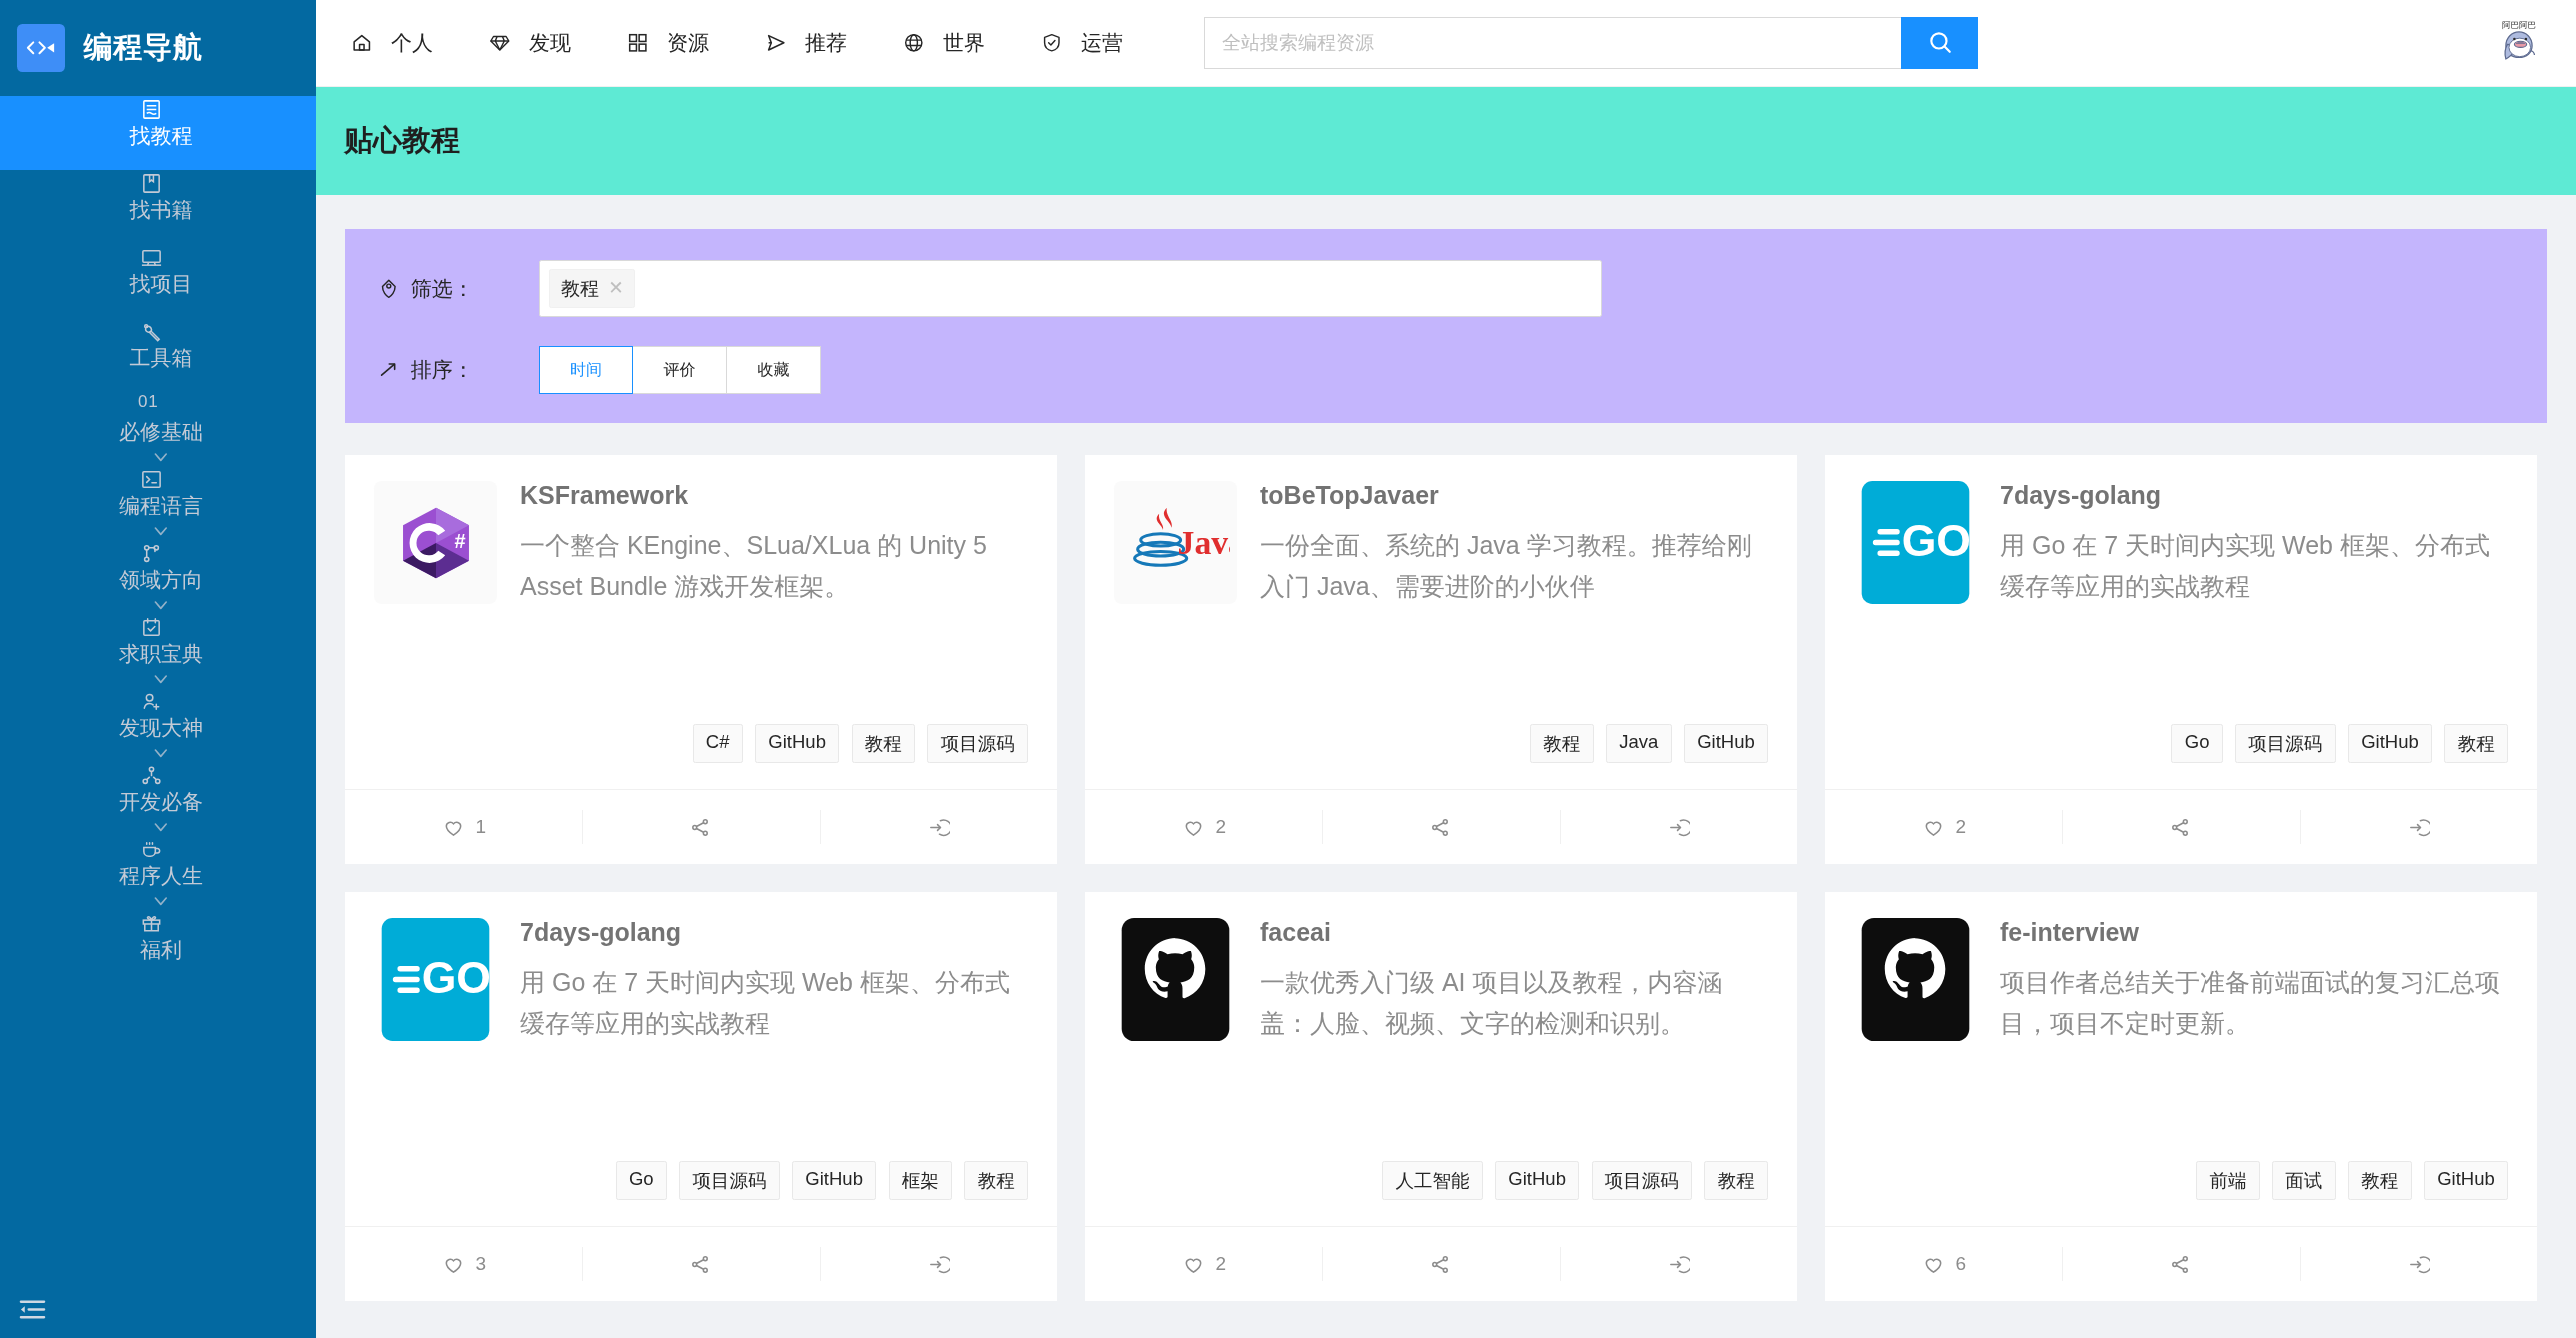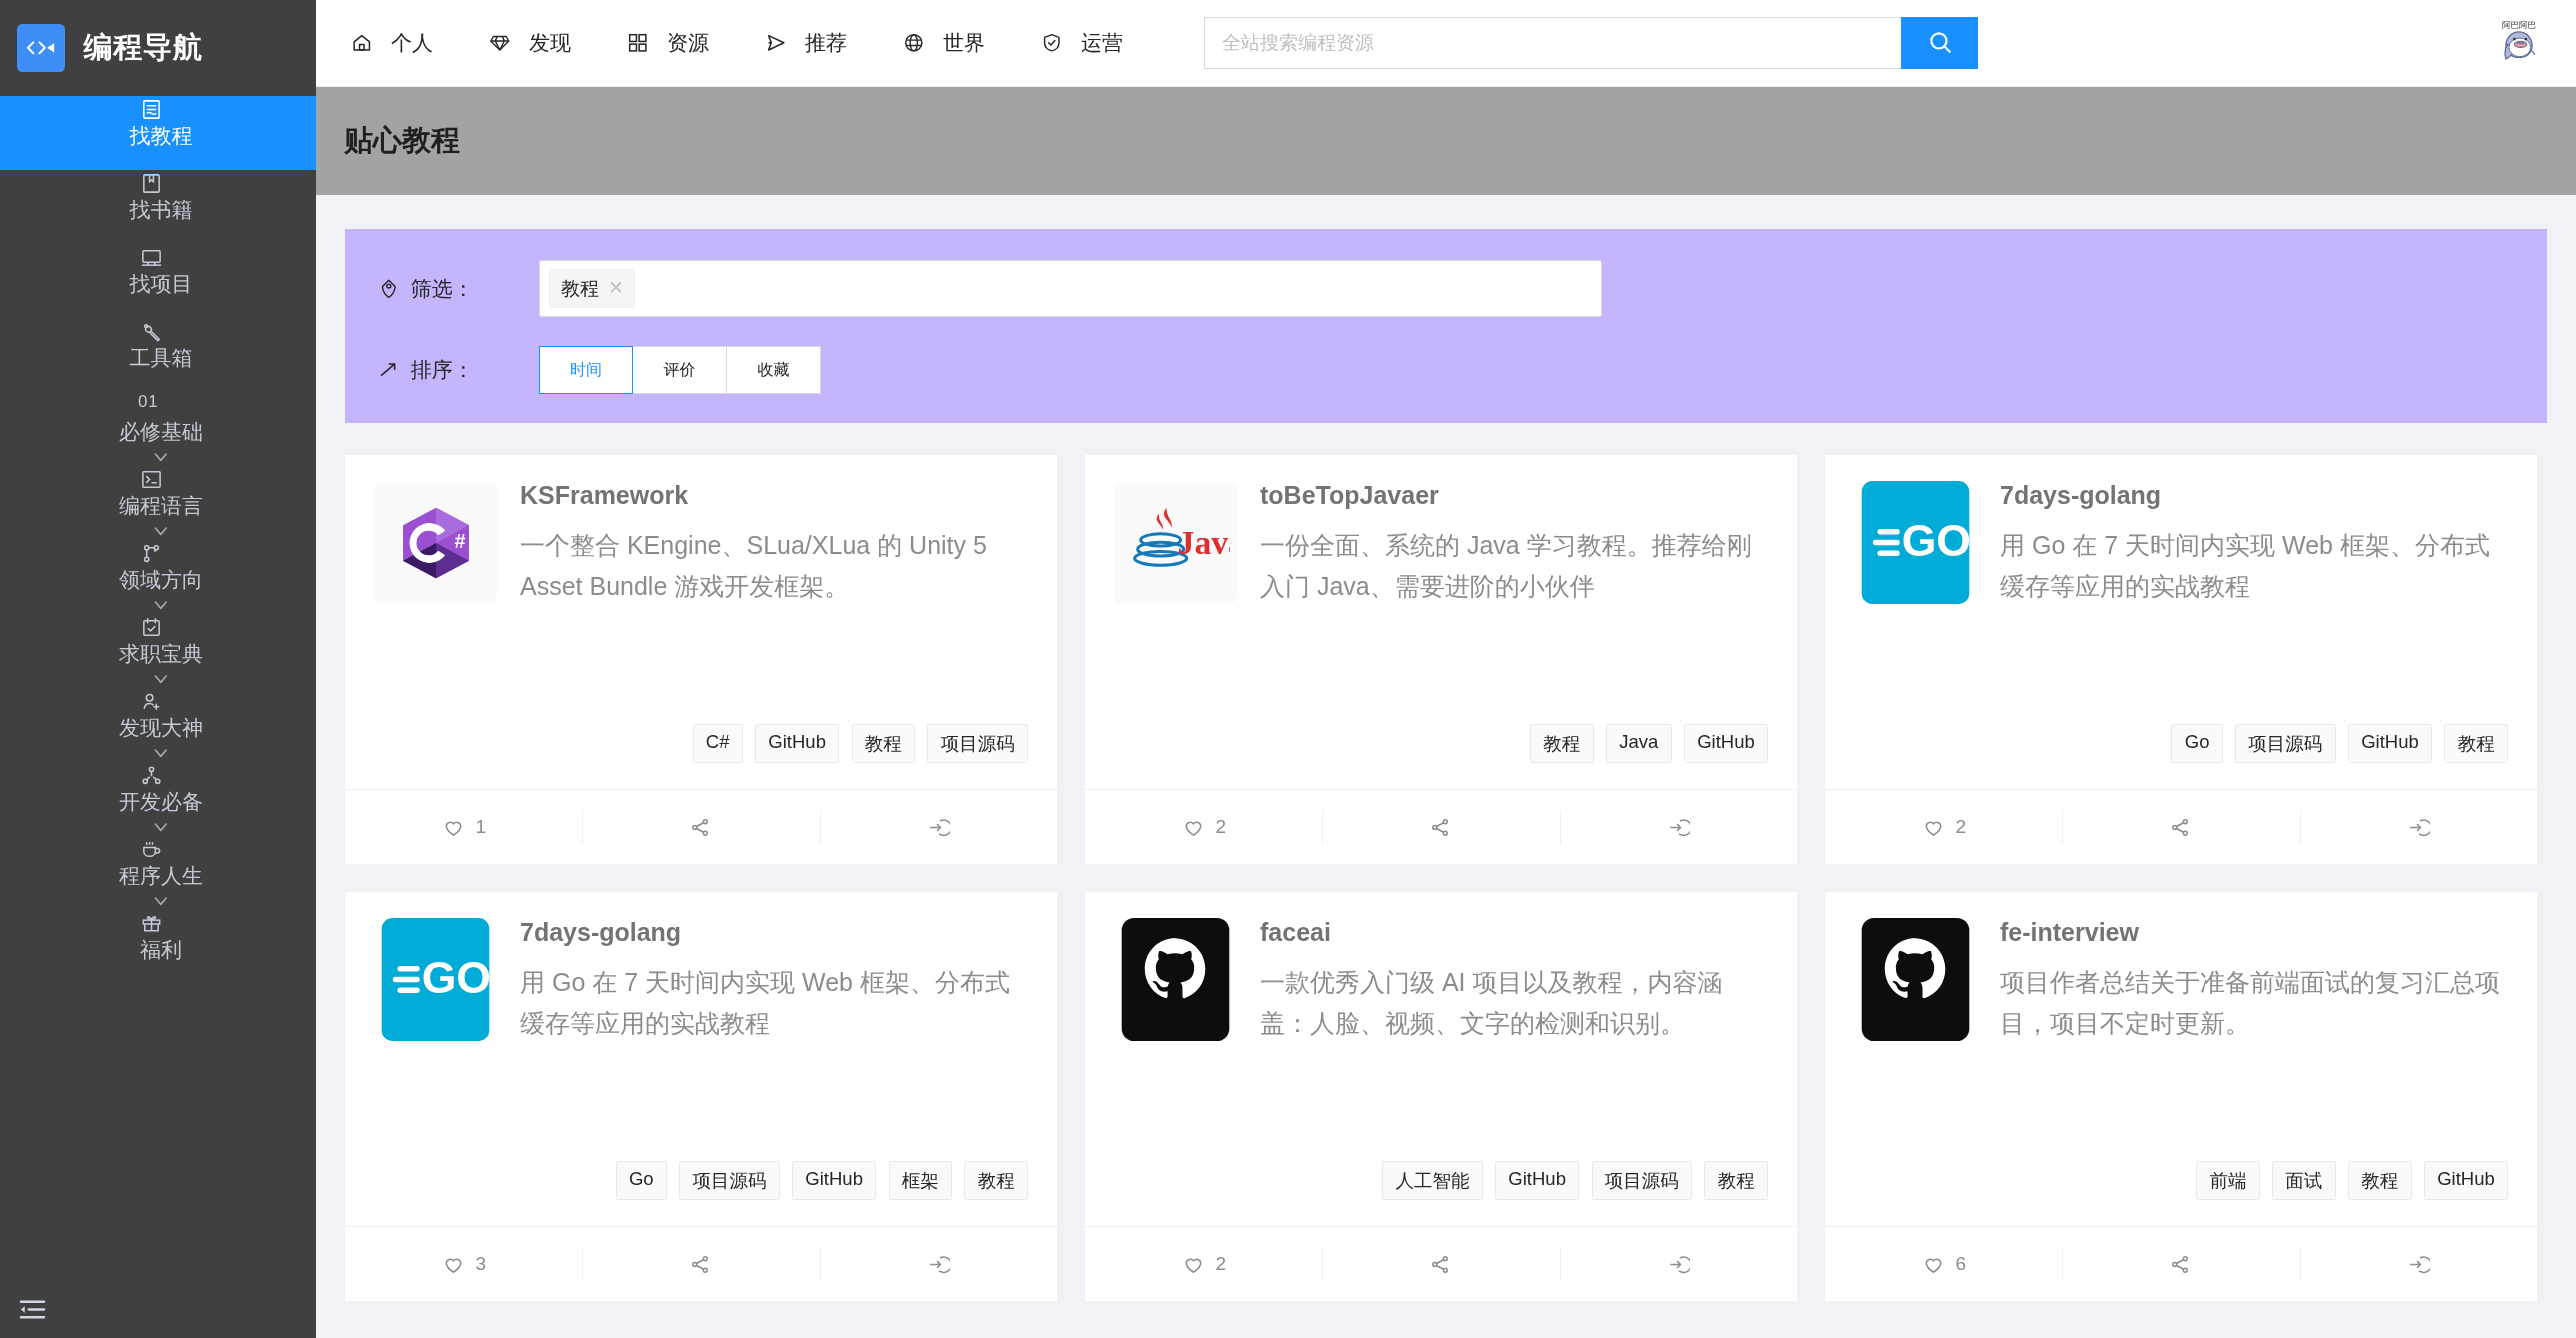--- a/index.html
+++ b/index.html
@@ -7,21 +7,21 @@
     width: 2576px; height: 1339px;
     font-family: "Liberation Sans", "DejaVu Sans", sans-serif;
     background: #f0f2f5;
     overflow: hidden;
   }
   .app { display: flex; width: 2576px; height: 1339px; }
 
   
   .sidebar {
     width: 316px; flex: 0 0 316px;
-    background: #404040;
+    background: #0369a1;
     color: #fff;
     position: relative;
     height: 1339px;
     overflow: hidden;
   }
   .logo-row {
     height: 96px;
     display: flex; align-items: center;
     padding-left: 17px;
     gap: 18.5px;
@@ -99,21 +99,21 @@
     display: flex; align-items: center; justify-content: center;
   }
   .avatar {
     margin-left: auto; width: 57px; height: 57px;
     display: flex; align-items: center; justify-content: center;
     cursor: pointer;
   }
 
   
   .title-band {
-    background: #a3a3a3; height: 108px; flex: 0 0 108px;
+    background: #5eead4; height: 108px; flex: 0 0 108px;
     display: flex; align-items: center; padding-left: 28px;
   }
   .page-title { font-size: 29px; font-weight: 700; color: #1f1f1f; }
 
   
   .body-scroll { flex: 1 1 auto; overflow: hidden; padding: 34px 29px 0 29px; }
 
   
   .panel {
     background: #c4b5fd; padding: 31px 32px 29px 32px; margin-bottom: 32px;

